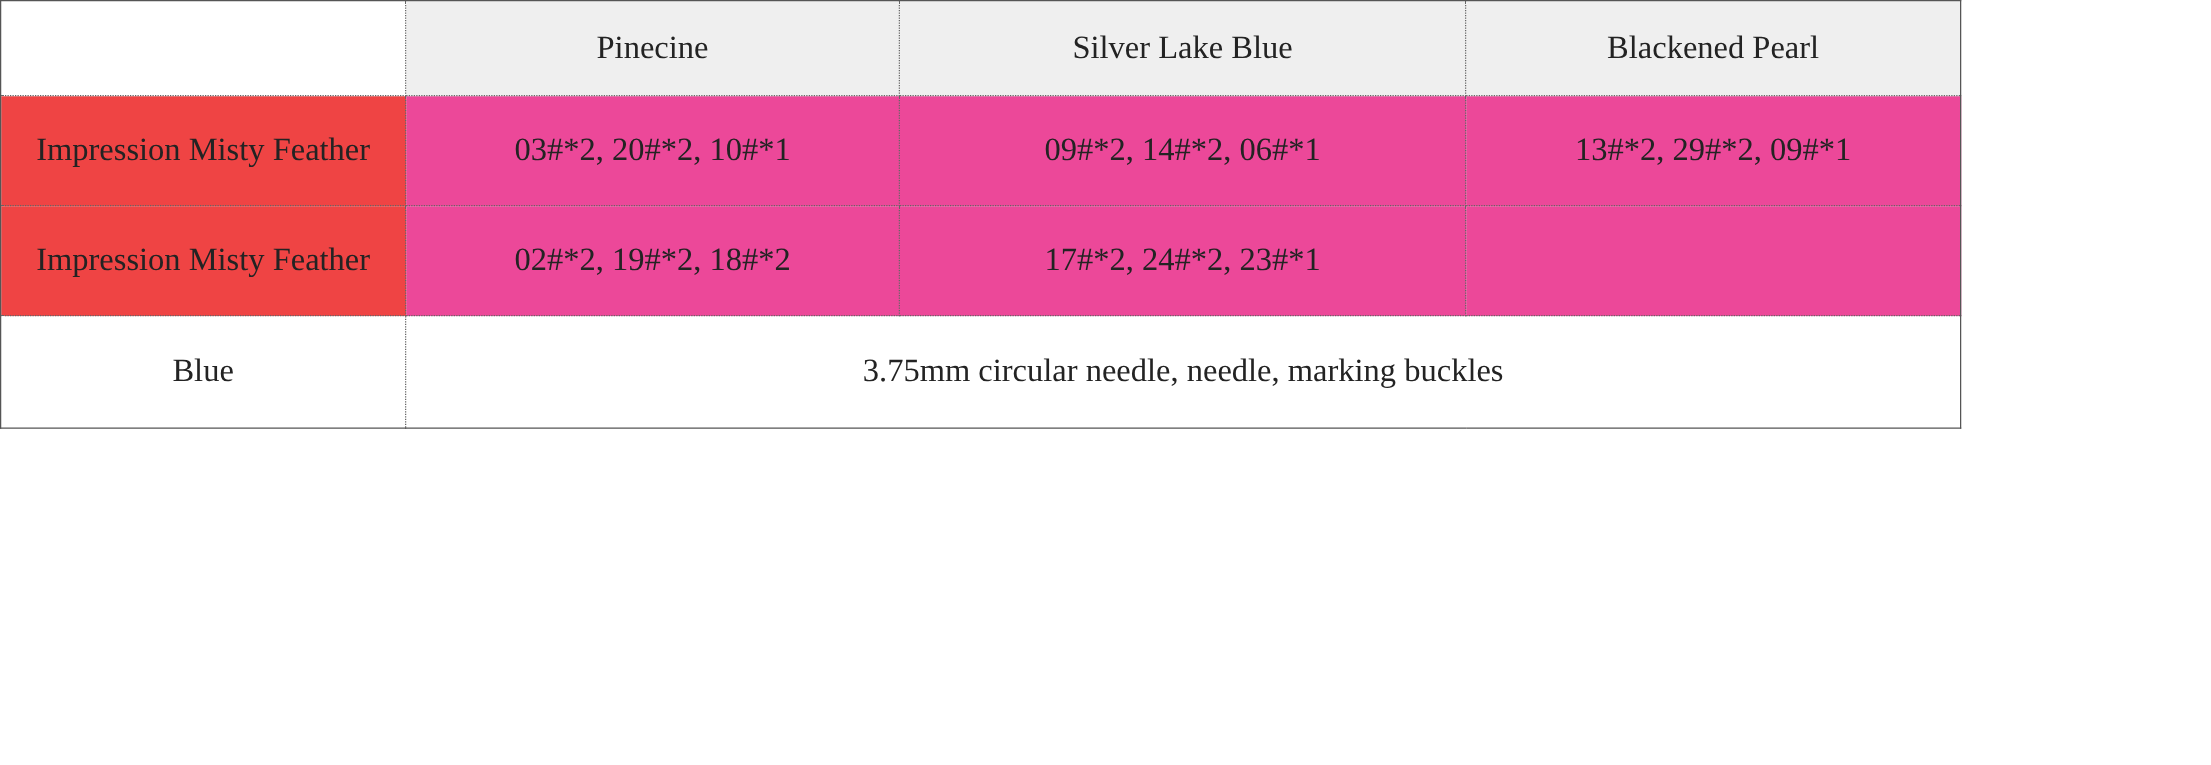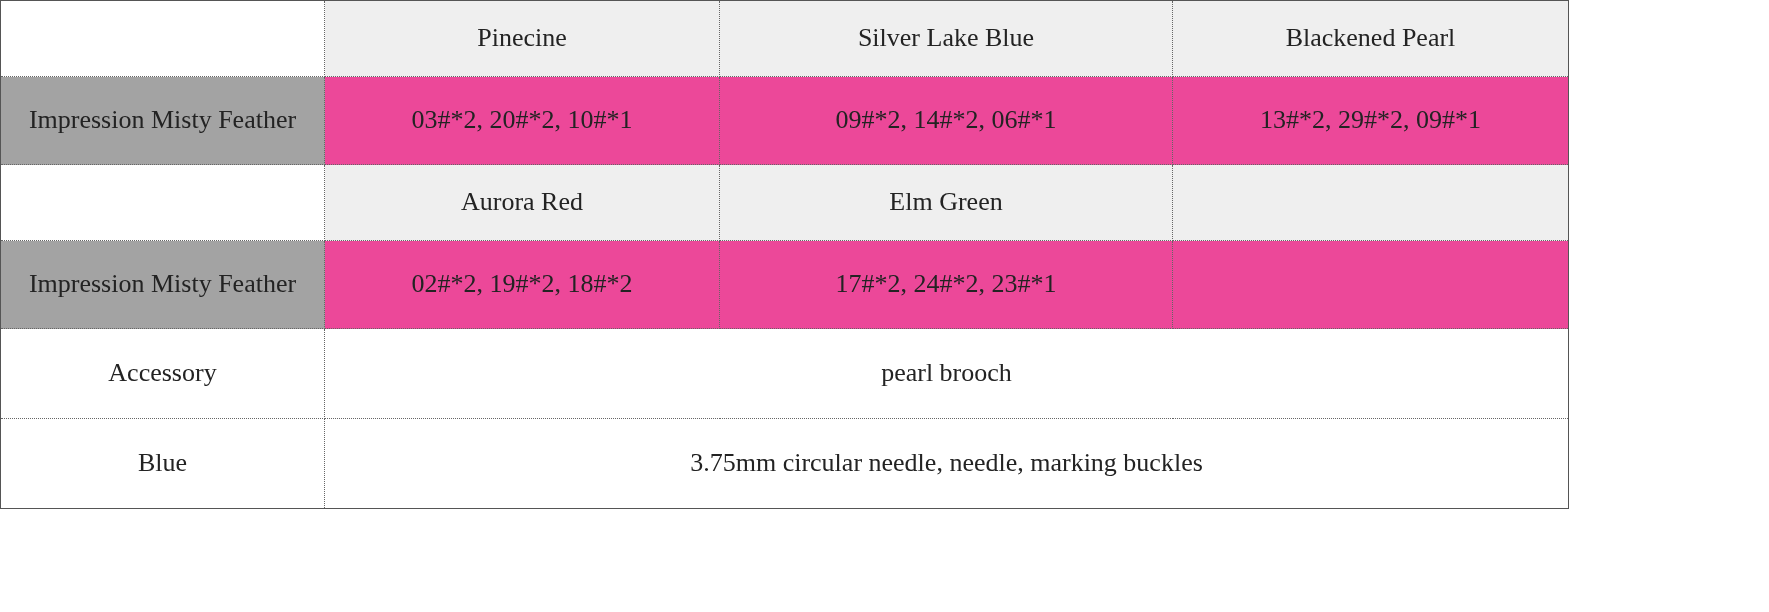--- a/index.html
+++ b/index.html
@@ -42,21 +42,21 @@
   }
   
   col.c0 { width: 324px; }
   col.c1 { width: 395px; }
   col.c2 { width: 453px; }
   col.c3 { width: 396px; }
 
   tr.hdr-row td { background: #efefef; height: 76px; }
   tr.hdr-row td.blank { background: #ffffff; }
   tr.data-row td { background: #ec4899; height: 88px; }
-  tr.data-row td.label { background: #a3a3a3; }
+  tr.data-row td.label { background: #ef4444; }
   tr.plain-row td { background: #ffffff; height: 90px; }
 
   td.label {
     font-size: 26px;
   }
   td.empty-cell { background: #efefef; }
 </style>
 </head>
 <body>
 
@@ -78,38 +78,28 @@
         <td>Blackened Pearl</td>
       </tr>
 
       <tr class="data-row">
         <td class="label">Impression Misty Feather</td>
         <td>03#*2, 20#*2, 10#*1</td>
         <td>09#*2, 14#*2, 06#*1</td>
         <td>13#*2, 29#*2, 09#*1</td>
       </tr>
 
-      <tr class="hdr-row">
-        <td class="blank"></td>
-        <td>Aurora Red</td>
-        <td>Elm Green</td>
-        <td class="empty-cell"></td>
-      </tr>
 
       <tr class="data-row">
         <td class="label">Impression Misty Feather</td>
         <td>02#*2, 19#*2, 18#*2</td>
         <td>17#*2, 24#*2, 23#*1</td>
         <td></td>
       </tr>
 
-      <tr class="plain-row">
-        <td>Accessory</td>
-        <td colspan="3">pearl brooch</td>
-      </tr>
 
       <tr class="plain-row">
         <td>Blue</td>
         <td colspan="3">3.75mm circular needle, needle, marking buckles</td>
       </tr>
 
     </tbody>
   </table>
 
 </div>

